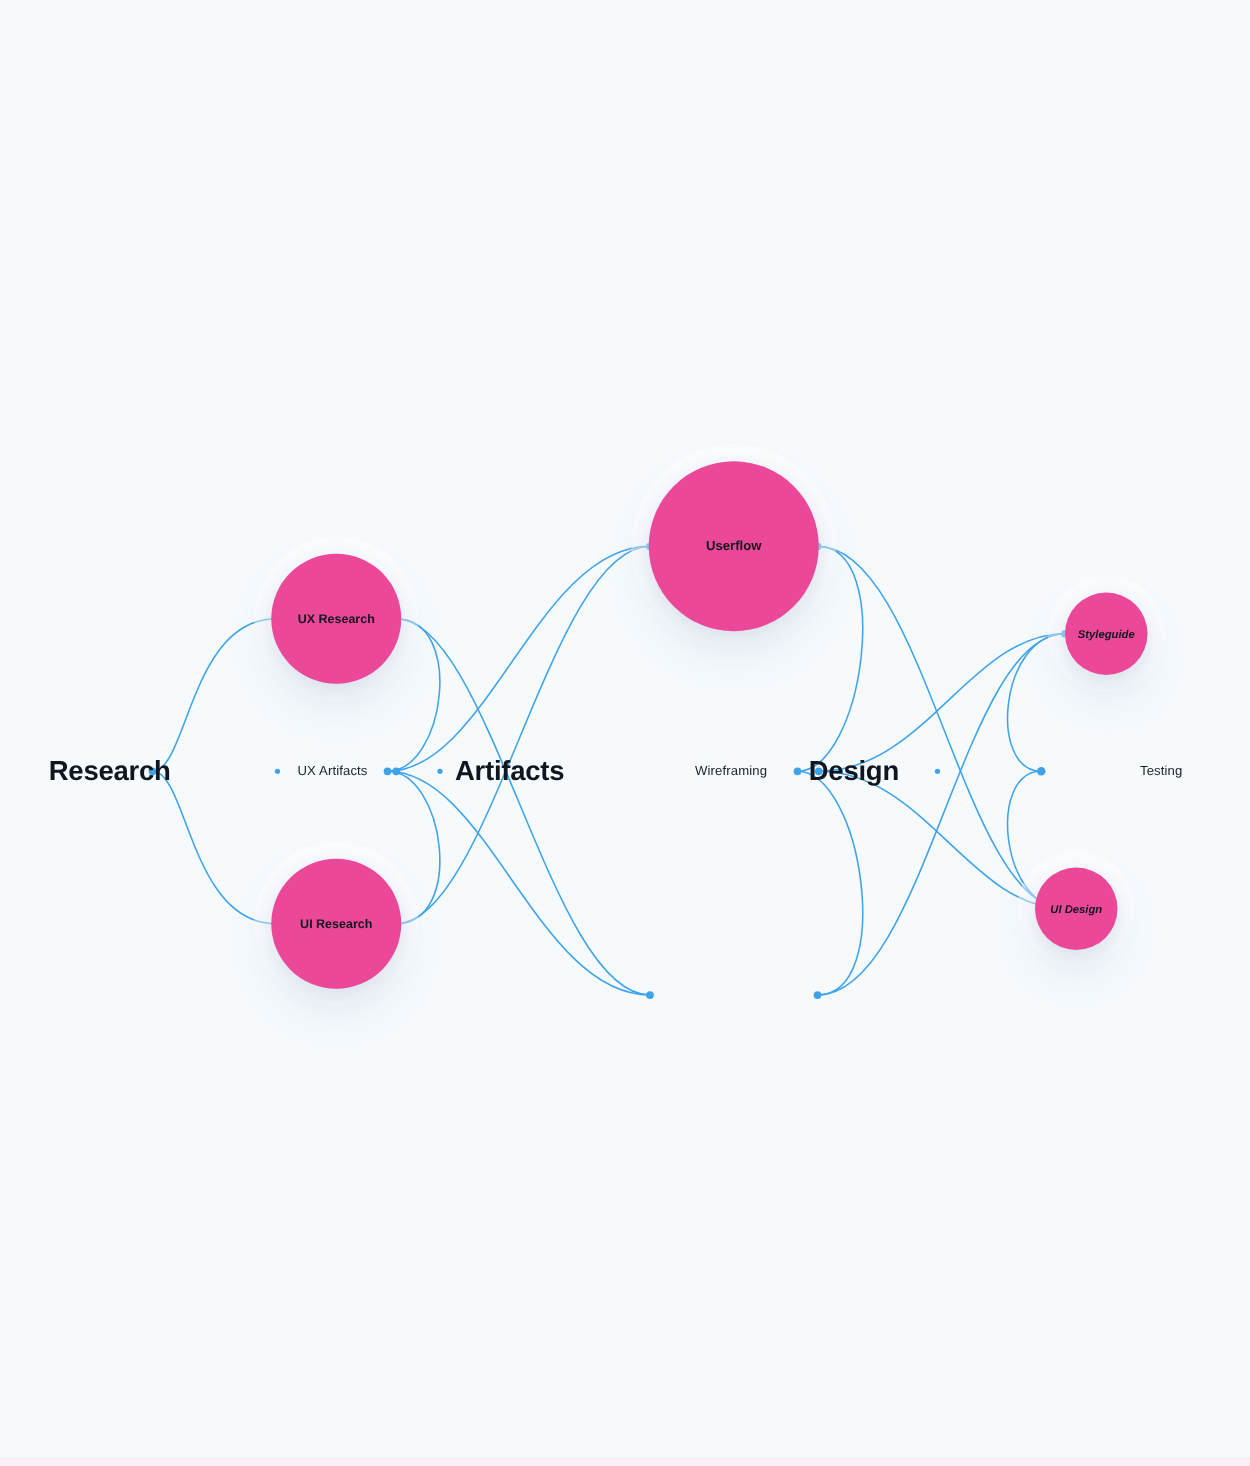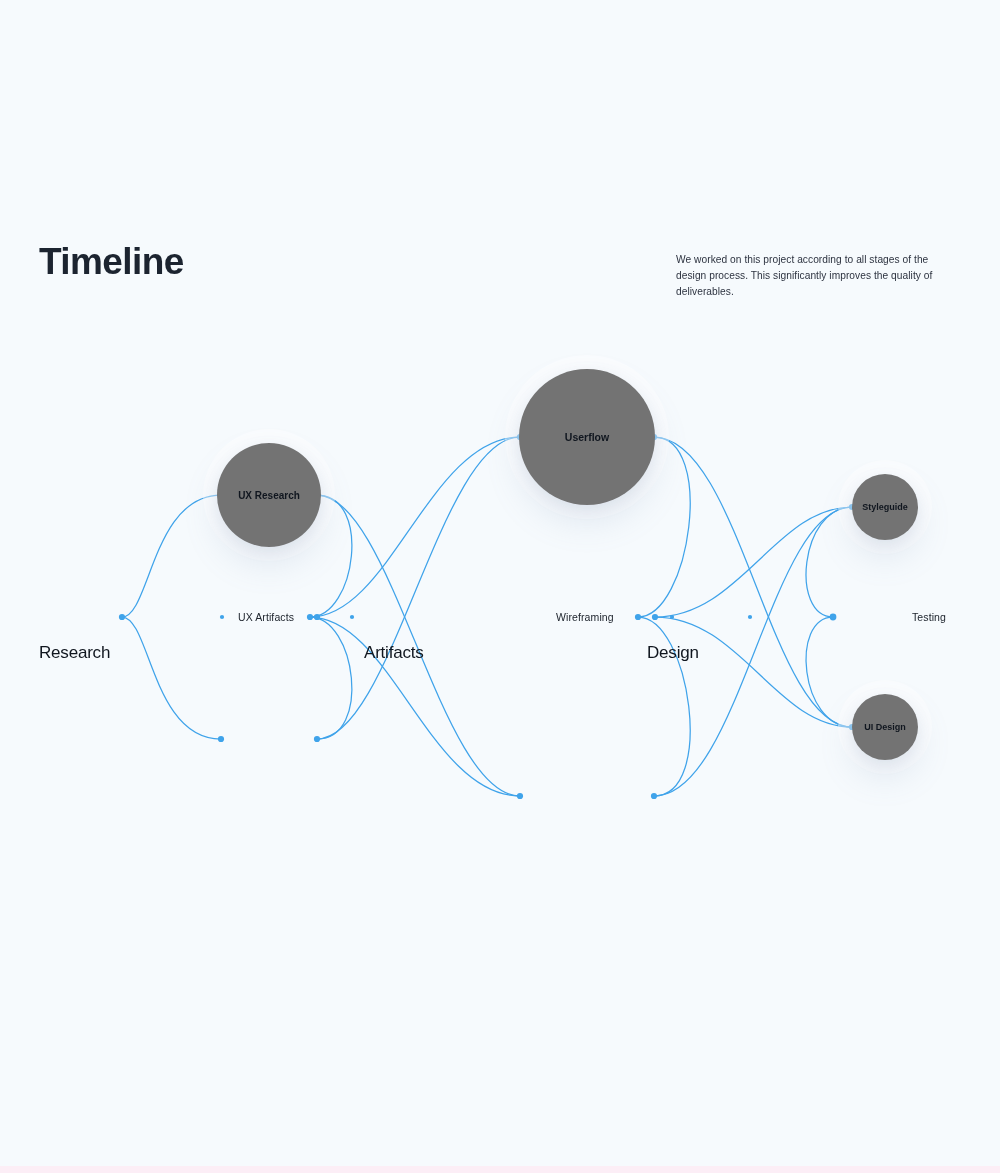--- a/index.html
+++ b/index.html
@@ -63,52 +63,51 @@
     left: 0;
     top: 0;
     width: 1000px;
     height: 580px;
     overflow: visible;
   }
   
   .node-circle {
     position: absolute;
     border-radius: 50%;
-    background: #737373;
+    background: #ec4899;
     display: flex;
     align-items: center;
     justify-content: center;
     text-align: center;
     color: #10161f;
     font-weight: 700;
     box-shadow:
       0 16px 34px rgba(125, 150, 180, 0.19),
       0 4px 14px rgba(125, 150, 180, 0.10),
       0 0 0 14px rgba(255, 255, 255, 0.42);
   }
   .node-circle .label {
     pointer-events: none;
     line-height: 13px;
   }
   .node-lg { width: 136px; height: 136px; font-size: 10.5px; }
   .node-md { width: 104px; height: 104px; font-size: 10px; }
-  .node-sm { width: 66px;  height: 66px;  font-size: 9px;  }
+  .node-sm { width: 66px;  height: 66px;  font-size: 9px; font-style: italic;  }
 
   
   .node-text {
     position: absolute;
     white-space: nowrap;
     color: #10161f;
     transform: translateY(-50%);
   }
   .node-text.strong {
-    font-size: 17px;
-    font-weight: 400;
+    font-size: 22px;
+    font-weight: 700;
     letter-spacing: -0.2px;
-    margin-top: 36px;
   }
   .node-text.light {
     font-size: 10.5px;
     font-weight: 400;
     letter-spacing: 0.1px;
     color: #20262f;
   }
   
   .bottom-strip {
     position: absolute;
@@ -117,24 +116,20 @@
     width: 1000px;
     height: 7px;
     background: #fceef6;
   }
 </style>
 </head>
 <body>
 
 <div class="page">
 
-  <div class="header">
-    <div class="page-title">Timeline</div>
-    <div class="header-desc">We worked on this project according to all stages of the design process. This significantly improves the quality of deliverables.</div>
-  </div>
 
   <div class="diagram">
 
     <svg viewBox="0 0 1000 580">
       <defs>
         <linearGradient id="flat-l" x1="0" y1="0" x2="1" y2="0">
           <stop offset="0%" stop-color="#3fa3ea" stop-opacity="0.95"></stop>
           <stop offset="22%" stop-color="#bcdff7" stop-opacity="0.85"></stop>
           <stop offset="100%" stop-color="#dcecf9" stop-opacity="0.85"></stop>
         </linearGradient>
@@ -216,30 +211,33 @@
     <div class="node-text light" style="left:238px; top:287px;text-align:center;">UX Artifacts</div>
 
     <div class="node-text light" style="left:556px; top:287px;">Wireframing</div>
 
     <div class="node-text light" style="left:864px; top:287px;margin-left:48px;">Testing</div>
 
     <div class="node-circle node-md" style="left:217px; top:113px;">
       <span class="label">UX Research</span>
     </div>
 
+    <div class="node-circle node-md" style="left:217px; top:357px;">
+      <span class="label">UI Research</span>
+    </div>
 
     <div class="node-circle node-lg" style="left:519px; top:39px;">
       <span class="label">Userflow</span>
     </div>
 
 
     <div class="node-circle node-sm" style="left:852px; top:144px;">
       <span class="label">Styleguide</span>
     </div>
 
-    <div class="node-circle node-sm" style="left:852px; top:364px;">
+    <div class="node-circle node-sm" style="left:828px; top:364px;">
       <span class="label">UI Design</span>
     </div>
 
   </div>
 
   <div class="bottom-strip"></div>
 </div>
 
 </body></html>

